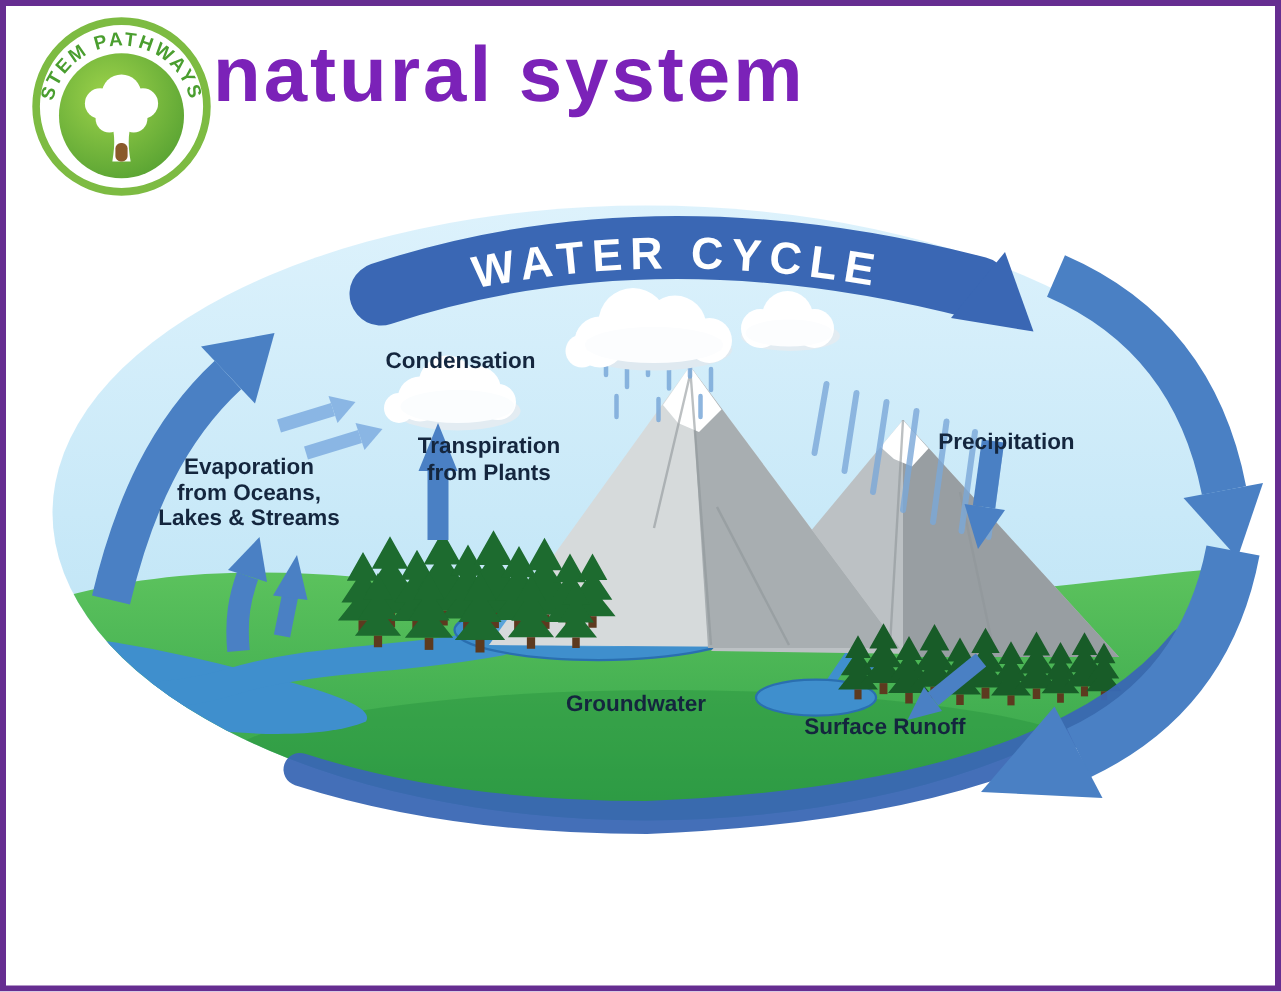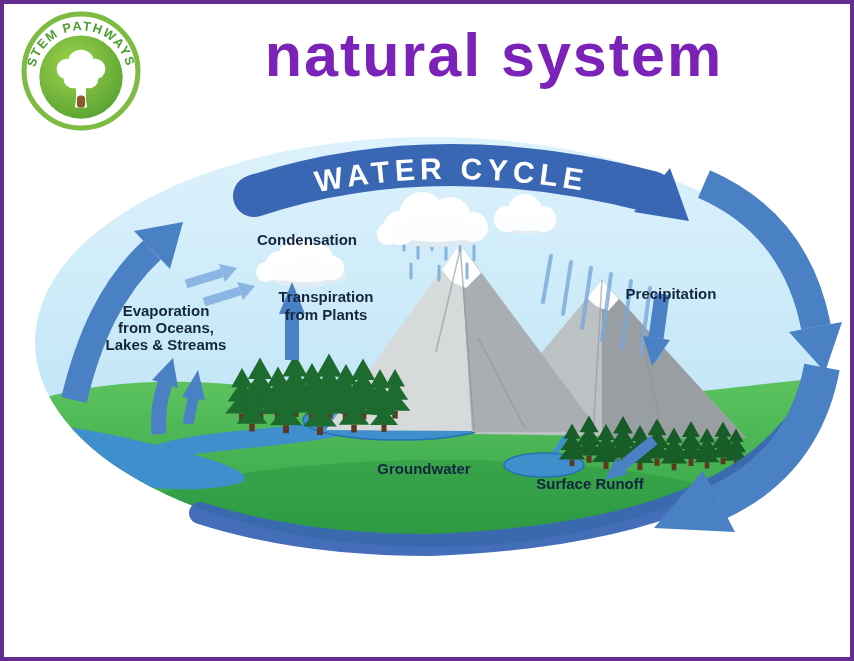--- a/index.html
+++ b/index.html
@@ -8,22 +8,22 @@
     width:854px;height:661px;
     box-sizing:border-box;
     background:#fff;
     border:4px solid var(--border-purple,#662d91);
     overflow:hidden;
     font-family:"Liberation Sans",sans-serif;
   }
   .logo{position:absolute;top:6px;left:16px;width:122px;height:122px;}
   .title{
     position:absolute;top:16px;left:138px;width:704px;
-    text-align:center;
-    font-size:61px;font-weight:bold;letter-spacing:2px;
+    text-align:left;
+    font-size:52px;font-weight:bold;letter-spacing:2px;
     color:var(--title-purple,#7b22b8);
   }
   .scene{position:absolute;top:128px;left:0;width:854px;height:531px;}
   text{font-family:"Liberation Sans",sans-serif;}
 </style>
 </head>
 <body>
 
 <div class="page">
 

